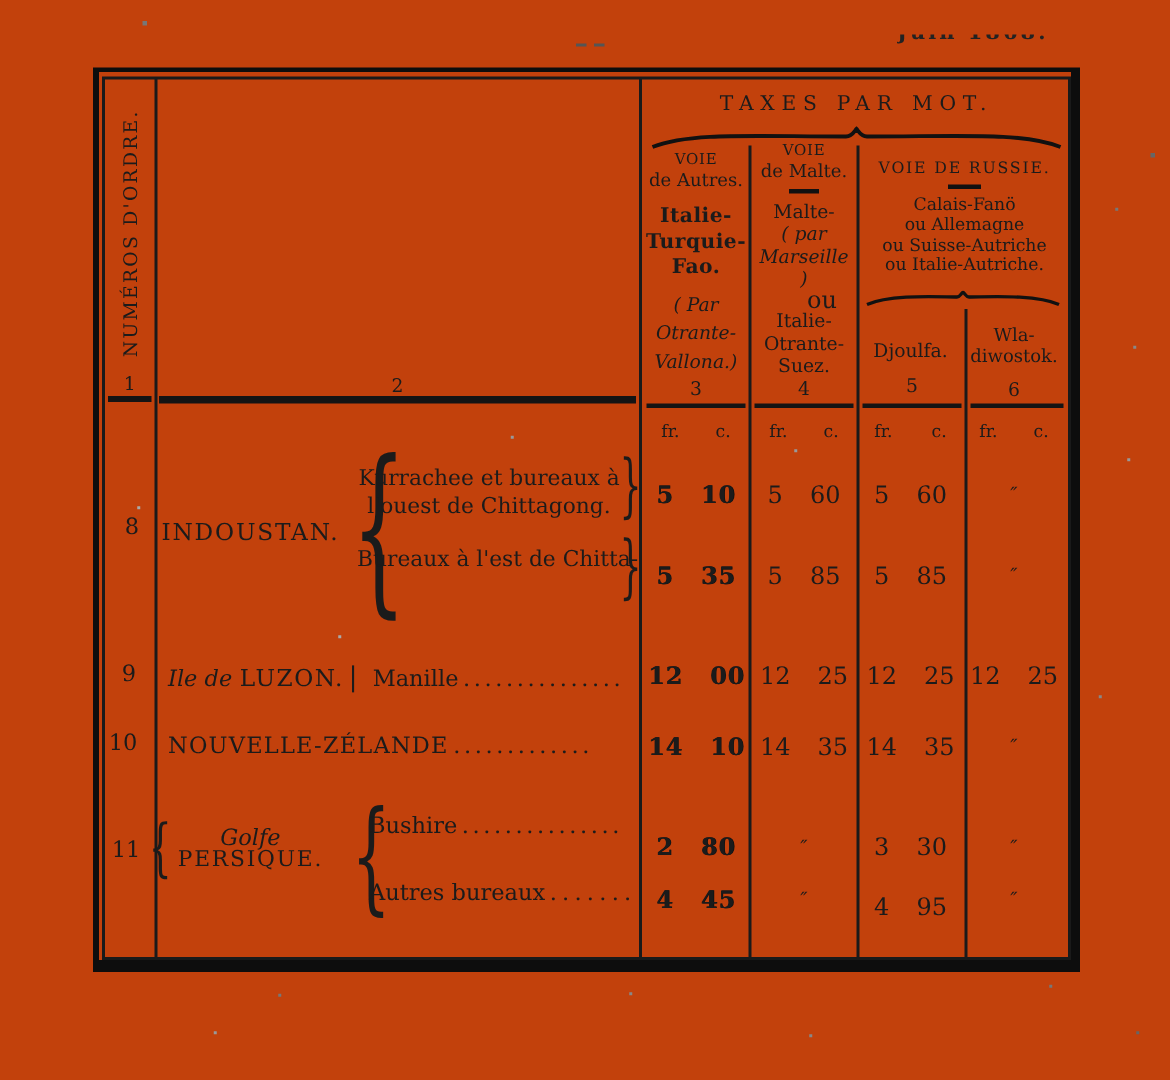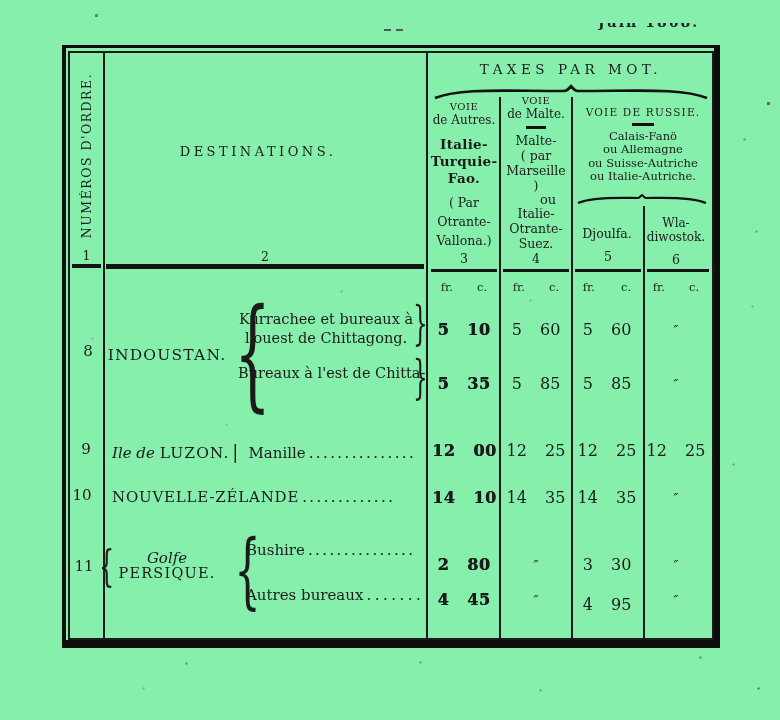--- a/index.html
+++ b/index.html
@@ -1,16 +1,16 @@
 <!DOCTYPE html>
 <html><head>
 <meta charset="utf-8">
 <style>
   html,body{margin:0;padding:0;background:#e8e8e6;}
-  .paper{position:relative;width:780px;height:720px;background:#86efac;overflow:hidden;
+  .paper{position:relative;width:780px;height:720px;background:#c2410c;overflow:hidden;
          font-family:"DejaVu Serif", serif;color:#1b1b1b;}
   .abs{position:absolute;}
   
   .frame{position:absolute;left:62px;top:45px;width:658px;height:603px;box-sizing:border-box;
          border:solid #0d0d0d;border-width:3px 6px 8px 4px;}
   .inner-frame{position:absolute;left:68px;top:51px;width:646px;height:589px;box-sizing:border-box;
          border:2px solid #1a1a1a;}
   .vline{position:absolute;width:2px;background:#1a1a1a;}
   .hline{position:absolute;background:#141414;}
   
@@ -19,24 +19,24 @@
   .numeros-wrap{position:absolute;left:70px;top:58px;width:33px;height:195px;
          display:flex;align-items:center;justify-content:center;}
   .numeros-wrap span{transform:rotate(-90deg);white-space:nowrap;font-size:12.5px;letter-spacing:1.5px;}
   .destinations{position:absolute;left:150px;top:144px;width:216px;text-align:center;
          font-size:13px;letter-spacing:3.5px;white-space:nowrap;}
   .colh{position:absolute;text-align:center;}
   .colh .voie{font-size:10px;letter-spacing:0.5px;line-height:13px;}
   .colh .voie2{font-size:12px;line-height:15px;}
   .colh .b{font-weight:700;font-size:13.5px;line-height:17px;letter-spacing:0.3px;}
   .colh .b1{margin-top:8px;}
-  .colh .it{font-size:12.5px;line-height:19px;}
+  .colh .it{font-style:italic;font-size:12.5px;line-height:19px;}
   .colh .it1{margin-top:6px;}
   .col4h{font-size:12.5px;line-height:15px;}
-  .col4h .sm{font-size:13px;line-height:13px;padding-left:24px;}
+  .col4h .sm{font-size:16px;line-height:13px;padding-left:24px;}
   .hdash{width:20px;height:2.5px;background:#111;margin:4px auto 4px;}
   .russh .voie{font-size:10.5px;letter-spacing:1.2px;line-height:13px;}
   .russh .rl{font-size:11.5px;line-height:13.5px;}
   .subcol{position:absolute;text-align:center;font-size:12.5px;line-height:14px;}
   .cnum{position:absolute;text-align:center;font-size:12.5px;}
   .frc{position:absolute;top:280px;display:flex;justify-content:center;gap:24px;font-size:11.5px;}
   
   .rownum{position:absolute;text-align:center;font-size:15px;}
   .grp{position:absolute;text-align:center;font-size:15.5px;letter-spacing:1.2px;}
   .it15{font-style:italic;font-size:15px;}
@@ -94,21 +94,20 @@
   <div class="vline" style="left:643px;top:206px;height:433px;"></div>
 
   <div class="taxes-title">TAXES PAR MOT.</div>
   <svg class="abs" style="left:432px;top:84px;" width="278" height="16" viewBox="0 0 278 16">
     <path d="M3,14 C28,4 70,7 132,7 C136,7 138,3 139,2 C140,3 142,7 146,7 C208,7 250,4 275,14" fill="none" stroke="#111" stroke-width="2.6"></path>
   </svg>
 
   <div class="numeros-wrap">
       <span>NUMÉROS D'ORDRE.</span>
     </div>
-  <div class="destinations">DESTINATIONS.</div>
 
   <div class="colh" style="left:430px;top:100px;width:68px;">
     <div class="voie">VOIE</div>
     <div class="voie2">de Autres.</div>
     <div class="b b1">Italie-</div>
     <div class="b">Turquie-</div>
     <div class="b">Fao.</div>
     <div class="it it1">( Par</div>
     <div class="it">Otrante-</div>
     <div class="it">Vallona.)</div>

